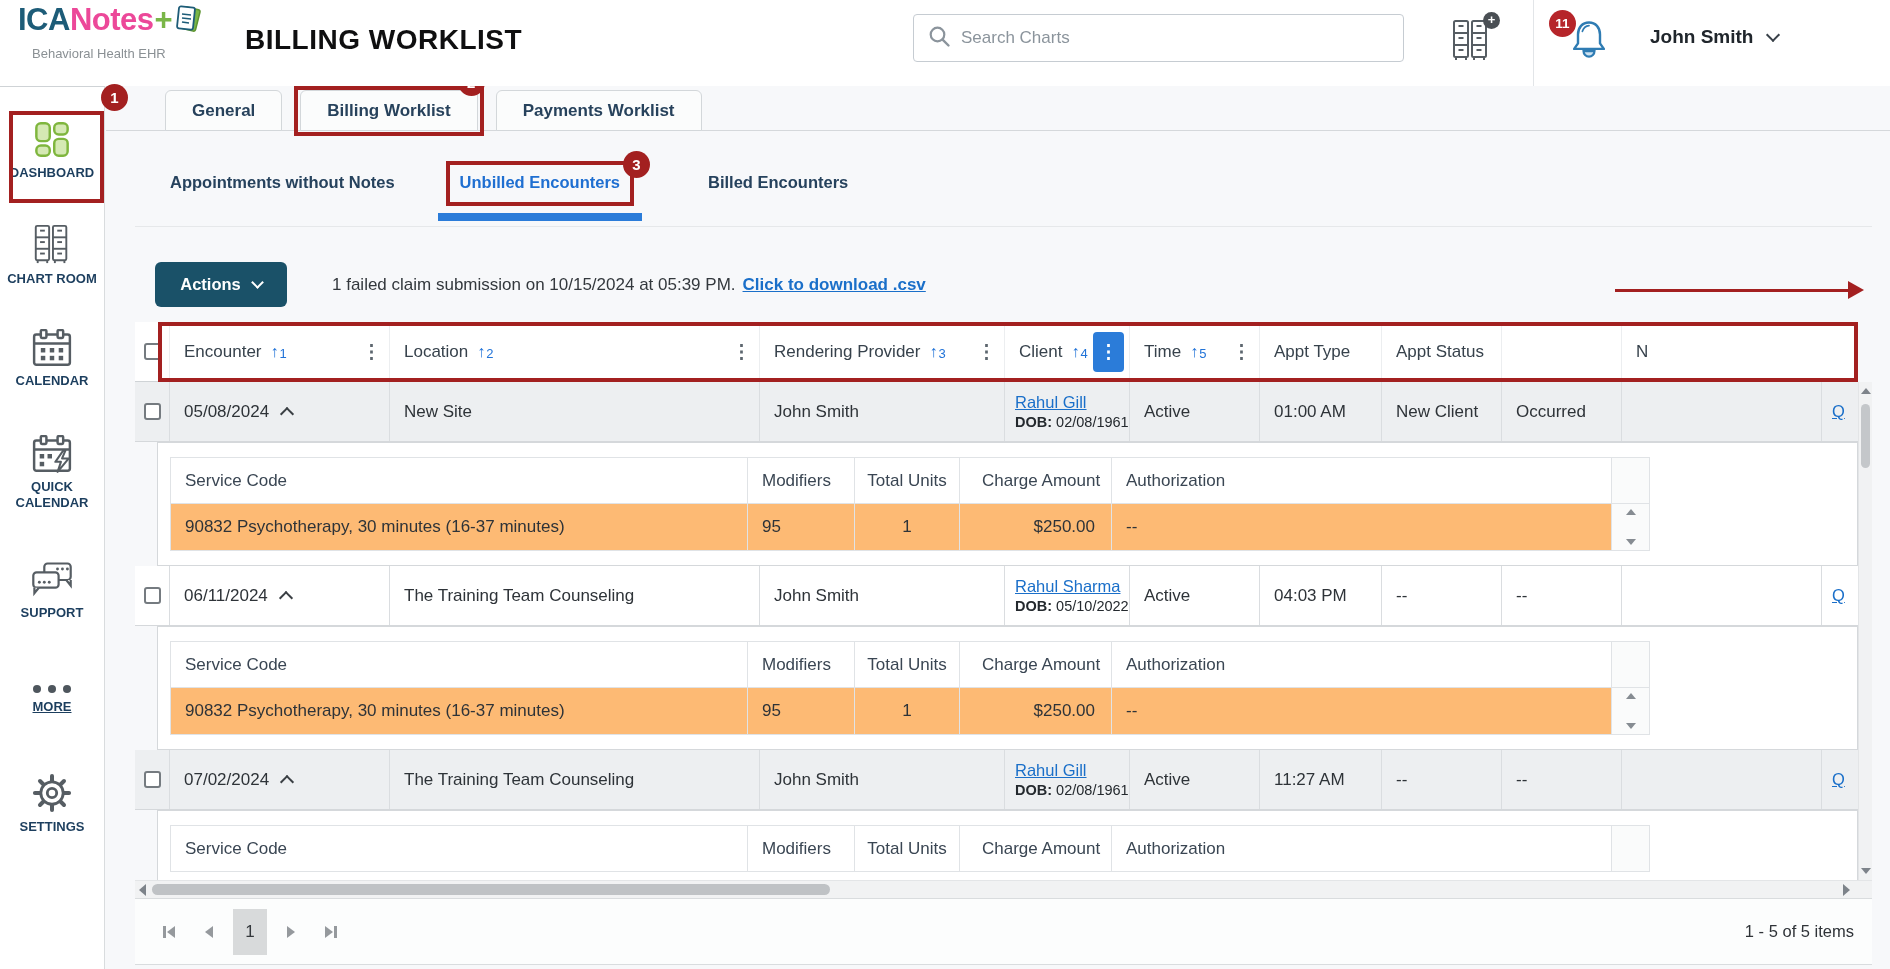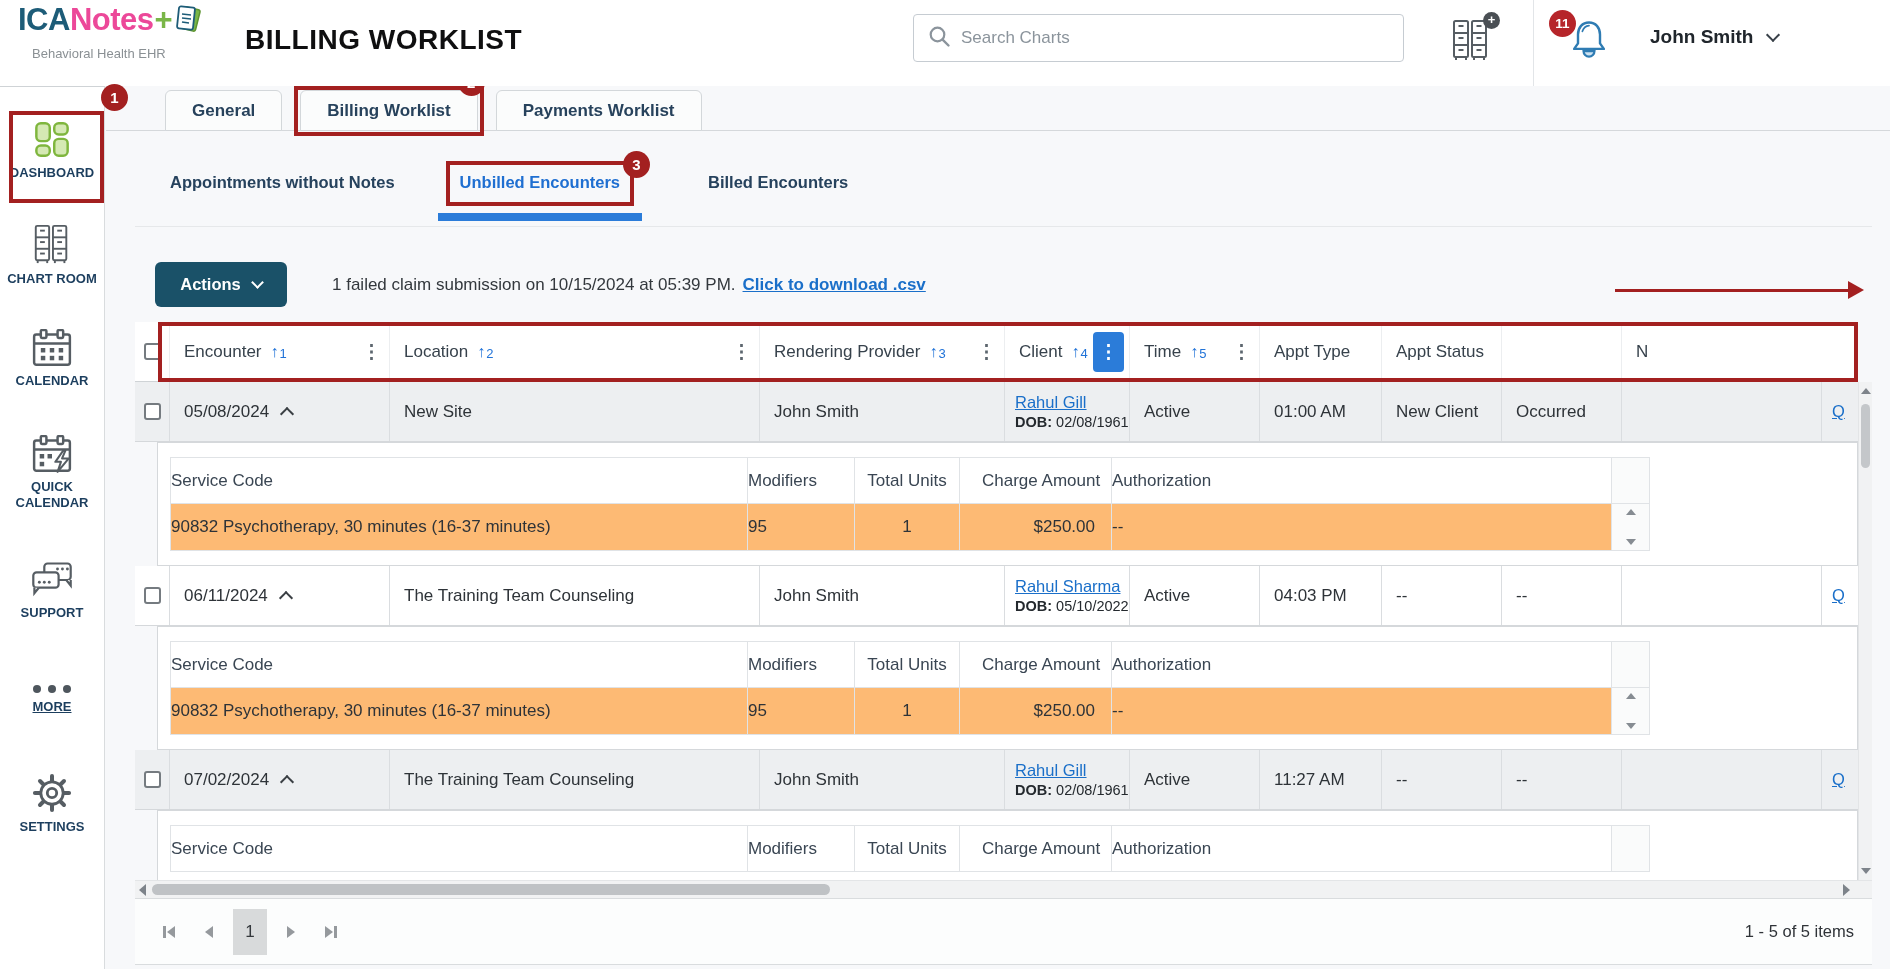--- a/index.html
+++ b/index.html
@@ -95,21 +95,21 @@
   .dob { font-size: 14.5px; color: #24292e; }
   .dob b { font-weight: 700; }
   .c-note { padding-left: 10px; }
 
   
   .panel { height: 124px; background: #f7f8fa; }
   .panel-box { margin-left: 22px; width: 1701px; height: 124px; background: #fff; border: 1px solid #d5d8db; padding: 14px 0 0 12px; overflow: hidden; }
   .srow { display: grid; grid-template-columns: 578px 107px 105px 152px 500px 38px; }
   .shead .scell { background: #fff; color: #3a4653; }
   .sval .scell { background: #fdba74; color: #2e3338; }
-  .scell { height: 47px; display: flex; align-items: center; font-size: 17px; border: 1px solid #e0e3e6; border-left: none; border-top: none; overflow: hidden; white-space: nowrap; }
+  .scell { height: 47px; display: flex; align-items: center; padding-left: 14px; font-size: 17px; border: 1px solid #e0e3e6; border-left: none; border-top: none; overflow: hidden; white-space: nowrap; }
   .srow .scell:first-child { border-left: 1px solid #e0e3e6; }
   .shead .scell { border-top: 1px solid #e0e3e6; }
   .s-center { justify-content: center; padding-left: 0; }
   .s-right { justify-content: flex-end; padding-right: 16px; padding-left: 0; }
   .s-spin { position: relative; background: #fafbfb !important; padding: 0; }
   .mini-up, .mini-dn { position: absolute; left: 50%; transform: translateX(-50%); width: 0; height: 0; border-style: solid; }
   .mini-up { top: 5px; border-width: 0 5px 6px 5px; border-color: transparent transparent #868c92 transparent; }
   .mini-dn { bottom: 5px; border-width: 6px 5px 0 5px; border-color: #868c92 transparent transparent transparent; }
 
   

